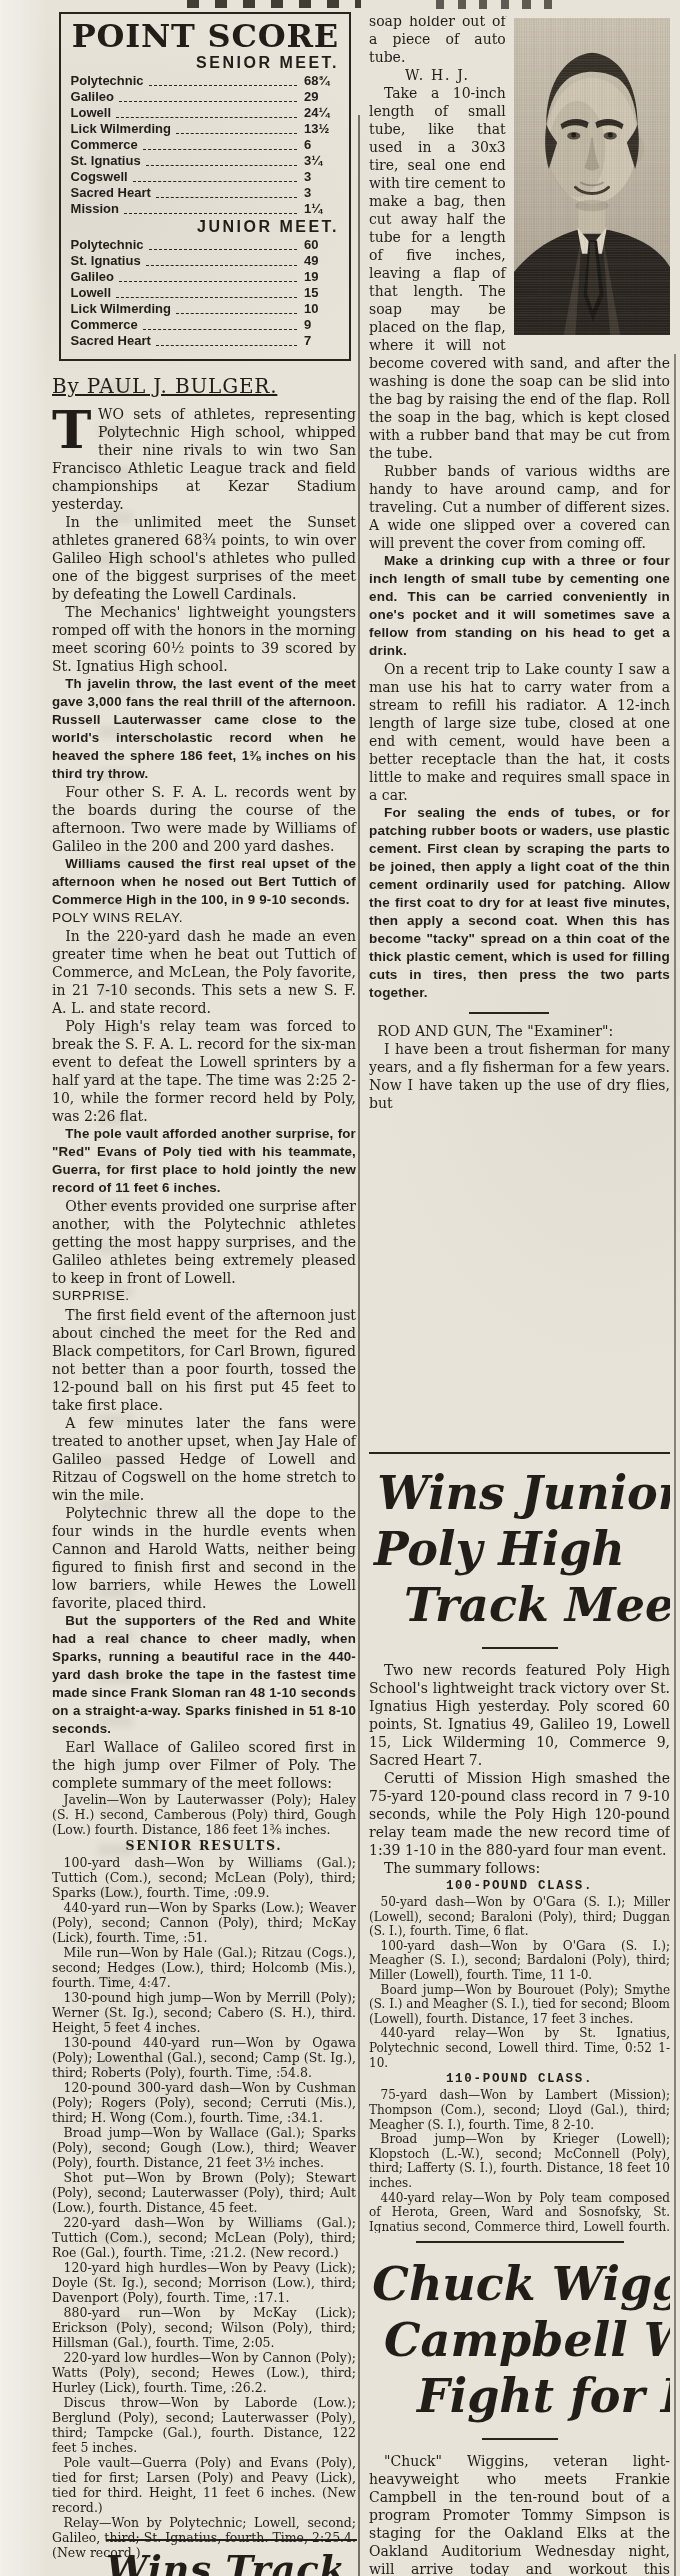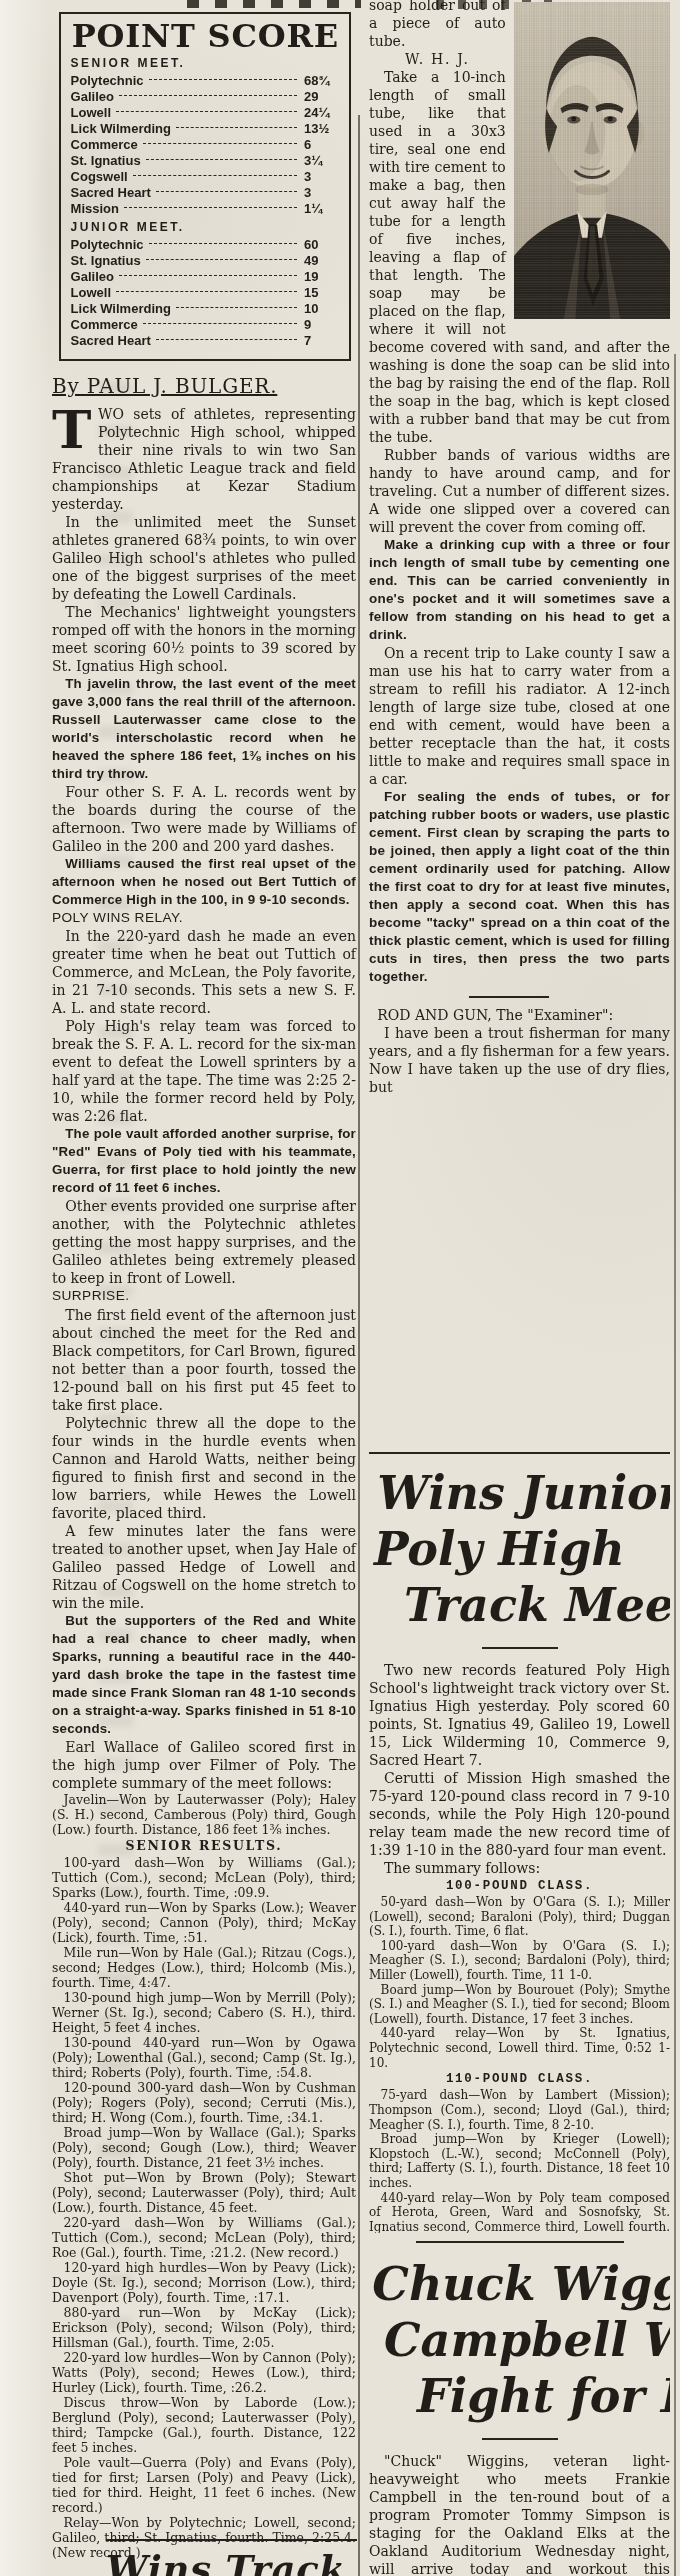--- a/index.html
+++ b/index.html
@@ -26,43 +26,43 @@
   .top-frag .marks2{position:absolute;left:249px;top:0;height:9.1px;width:125px;
     background:repeating-linear-gradient(90deg,#242019 0 8.3px, transparent 8.3px 21.6px);opacity:.7;}
 
   .col-rule{position:absolute;left:358px;top:115px;width:1.7px;height:2461px;background:rgba(40,34,27,.6);}
   .right-rule{position:absolute;left:674px;top:354px;width:1.7px;height:2222px;background:rgba(40,34,27,.5);}
 
   
   .col-left{position:absolute;left:52px;top:8.3px;width:304px;}
   .score-box{border:2.5px solid #29241e;padding:6.6px 10px 10px;margin:3.3px 5px 11.6px 6.6px;}
   .score-title{text-align:right;font-weight:bold;font-size:32px;letter-spacing:0.8px;line-height:33px;}
-  .score-sub{text-align:left;font-weight:bold;font-size:12px;letter-spacing:2.5px;
+  .score-sub{text-align:right;font-weight:bold;font-size:16px;letter-spacing:2.5px;
     font-family:"Liberation Sans",sans-serif;line-height:20px;}
-  .score-row{display:flex;align-items:center;font-family:"Liberation Sans",sans-serif;
+  .score-row{display:flex;align-items:flex-end;font-family:"Liberation Sans",sans-serif;
     font-weight:bold;font-size:13px;line-height:16px;}
   .score-row .leader{flex:1;border-bottom:1.7px dashed #2b2620;margin:0 6.6px 3.3px 5px;min-width:25px;}
   .score-row .score{width:35px;text-align:left;}
   .byline{font-size:20px;letter-spacing:0.8px;margin:13.3px 0 6.6px;font-weight:bold;font-weight:normal;text-decoration:underline;}
   .lbody p{margin:0;font-size:14px;line-height:18px;text-align:justify;text-indent:13.3px;}
   .lbody p.pb{font-family:"Liberation Sans",sans-serif;font-weight:bold;font-size:13.3px;letter-spacing:0.2px;}
   .lbody .dropwrap{text-indent:0;}
   .dropcap{float:left;font-size:53px;line-height:43px;font-weight:bold;padding:3.3px 6.6px 0 0;}
   .lbody .subhead{font-family:"Liberation Sans",sans-serif;font-weight:normal;font-size:13.7px;
     line-height:18.3px;text-indent:0;text-align:left;letter-spacing:0.4px;}
   .lbody p.ag{font-size:12.5px;line-height:15px;text-indent:11.6px;}
   .lbody .aghead{text-align:center;text-indent:0;font-weight:bold;font-size:12.5px;letter-spacing:1.7px;line-height:18.3px;}
   .bottom-frag{position:absolute;left:106px;top:2539px;width:251px;height:37px;overflow:hidden;
     border-top:2.5px solid #241f1a;padding-top:5.8px;}
   .bottom-frag span{font-style:italic;font-weight:bold;font-size:37px;white-space:nowrap;letter-spacing:0.8px;}
 
   
   .col-right{position:absolute;left:369px;top:0;width:301px;}
   .sec{position:absolute;left:0;width:301px;overflow:hidden;}
-  .sec-soap{top:0;height:1452px;}
+  .sec-soap{top:16px;height:1452px;}
   .sec-poly{top:1452px;height:781px;}
   .sec-chuck{top:2233px;height:343px;}
   .rbody p{margin:0;font-size:14px;line-height:18px;text-align:justify;text-indent:15px;}
   .rbody p.pb{font-family:"Liberation Sans",sans-serif;font-weight:bold;font-size:13.5px;letter-spacing:0.2px;}
   .rbody p.cut{text-indent:0;margin-top:-4.2px;}
   .rbody p.sig{text-align:center;text-indent:0;letter-spacing:1.7px;}
   .rbody p.noind{text-indent:8.3px;}
   .photo{float:right;width:156px;height:317px;margin:6.6px 0 8.3px 8.3px;position:relative;
     filter:contrast(.95) sepia(.12);}
   .photo::after{content:"";position:absolute;inset:0;
@@ -189,22 +189,22 @@
         <p class="pb">Th javelin throw, the last event of the meet gave 3,000 fans the real thrill of the afternoon. Russell Lauterwasser came close to the world's interscholastic record when he heaved the sphere 186 feet, 1⅜ inches on his third try throw.</p>
         <p>Four other S. F. A. L. records went by the boards during the course of the afternoon. Two were made by Williams of Galileo in the 200 and 200 yard dashes.</p>
         <p class="pb">Williams caused the first real upset of the afternoon when he nosed out Bert Tuttich of Commerce High in the 100, in 9 9-10 seconds.</p>
         <p class="subhead">POLY WINS RELAY.</p>
         <p>In the 220-yard dash he made an even greater time when he beat out Tuttich of Commerce, and McLean, the Poly favorite, in 21 7-10 seconds. This sets a new S. F. A. L. and state record.</p>
         <p>Poly High's relay team was forced to break the S. F. A. L. record for the six-man event to defeat the Lowell sprinters by a half yard at the tape. The time was 2:25 2-10, while the former record held by Poly, was 2:26 flat.</p>
         <p class="pb">The pole vault afforded another surprise, for "Red" Evans of Poly tied with his teammate, Guerra, for first place to hold jointly the new record of 11 feet 6 inches.</p>
         <p>Other events provided one surprise after another, with the Polytechnic athletes getting the most happy surprises, and the Galileo athletes being extremely pleased to keep in front of Lowell.</p>
         <p class="subhead">SURPRISE.</p>
         <p>The first field event of the afternoon just about cinched the meet for the Red and Black competitors, for Carl Brown, figured not better than a poor fourth, tossed the 12-pound ball on his first put 45 feet to take first place.</p>
+        <p>A few minutes later the fans were treated to another upset, when Jay Hale of Galileo passed Hedge of Lowell and Ritzau of Cogswell on the home stretch to win the mile.</p>
         <p>Polytechnic threw all the dope to the four winds in the hurdle events when Cannon and Harold Watts, neither being figured to finish first and second in the low barriers, while Hewes the Lowell favorite, placed third.</p>
-        <p>A few minutes later the fans were treated to another upset, when Jay Hale of Galileo passed Hedge of Lowell and Ritzau of Cogswell on the home stretch to win the mile.</p>
         <p class="pb">But the supporters of the Red and White had a real chance to cheer madly, when Sparks, running a beautiful race in the 440-yard dash broke the tape in the fastest time made since Frank Sloman ran 48 1-10 seconds on a straight-a-way. Sparks finished in 51 8-10 seconds.</p>
         <p>Earl Wallace of Galileo scored first in the high jump over Filmer of Poly. The complete summary of the meet follows:</p>
         <p class="ag">Javelin—Won by Lauterwasser (Poly); Haley (S. H.) second, Camberous (Poly) third, Gough (Low.) fourth. Distance, 186 feet 1⅜ inches.</p>
         <p class="aghead">SENIOR RESULTS.</p>
         <p class="ag">100-yard dash—Won by Williams (Gal.); Tuttich (Com.), second; McLean (Poly), third; Sparks (Low.), fourth. Time, :09.9.</p>
         <p class="ag">440-yard run—Won by Sparks (Low.); Weaver (Poly), second; Cannon (Poly), third; McKay (Lick), fourth. Time, :51.</p>
         <p class="ag">Mile run—Won by Hale (Gal.); Ritzau (Cogs.), second; Hedges (Low.), third; Holcomb (Mis.), fourth. Time, 4:47.</p>
         <p class="ag">130-pound high jump—Won by Merrill (Poly); Werner (St. Ig.), second; Cabero (S. H.), third. Height, 5 feet 4 inches.</p>
         <p class="ag">130-pound 440-yard run—Won by Ogawa (Poly); Lowenthal (Gal.), second; Camp (St. Ig.), third; Roberts (Poly), fourth. Time, :54.8.</p>
         <p class="ag">120-pound 300-yard dash—Won by Cushman (Poly); Rogers (Poly), second; Cerruti (Mis.), third; H. Wong (Com.), fourth. Time, :34.1.</p>

